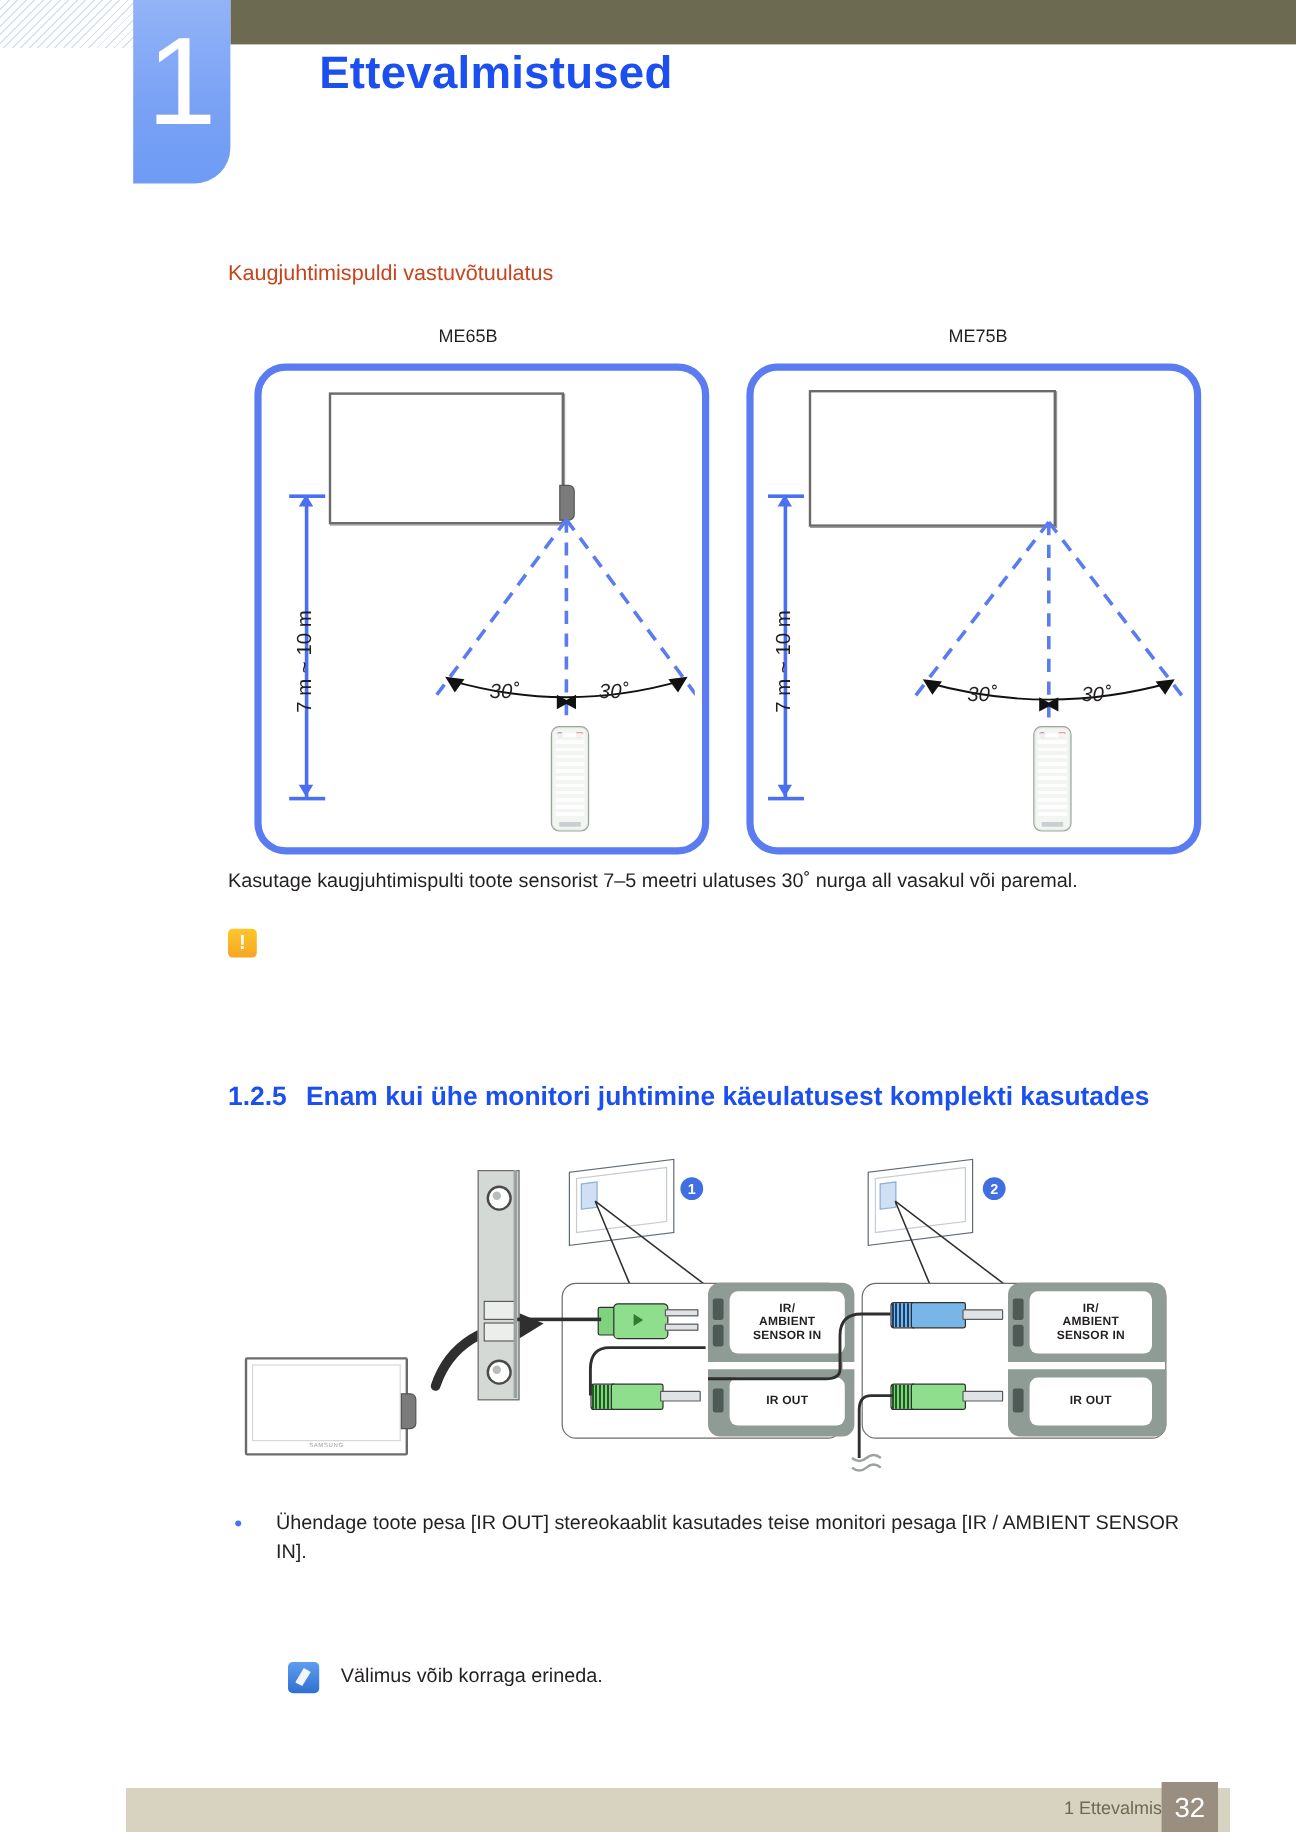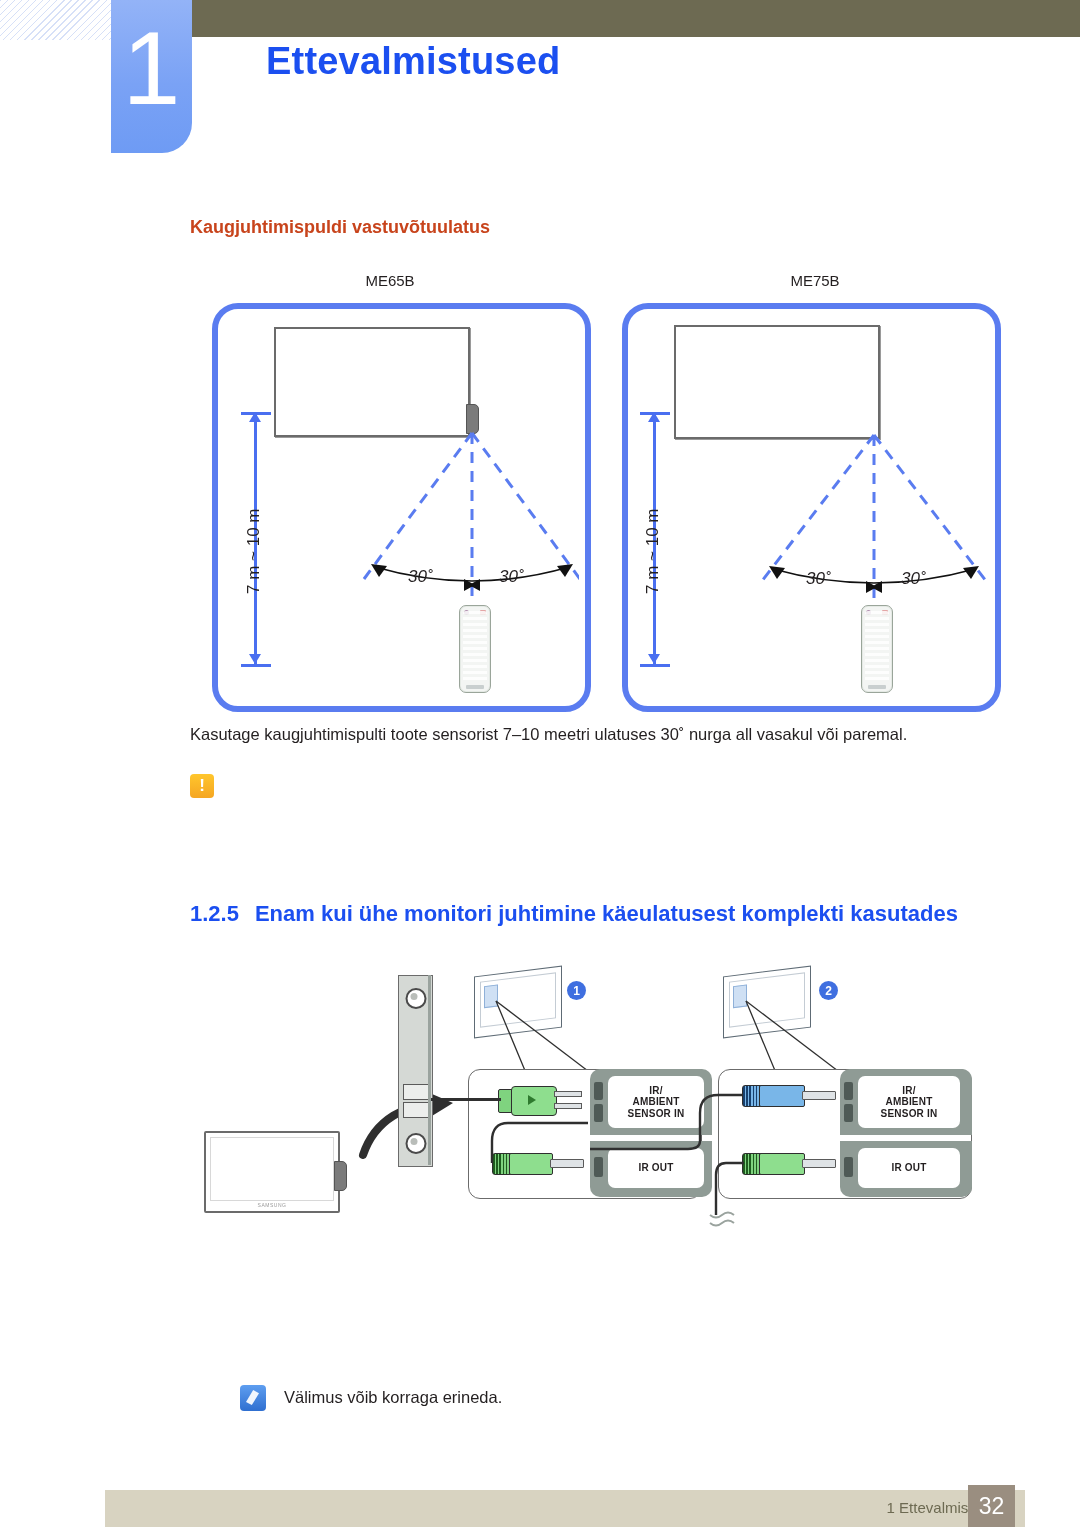--- a/index.html
+++ b/index.html
@@ -30,21 +30,21 @@
     display:flex;align-items:center;justify-content:center;
     padding-bottom:18px;box-sizing:border-box;
   }
   .chaptitle{
     position:absolute;left:222px;top:40px;
     font-size:38px;font-weight:700;color:#1b4ff0;letter-spacing:.2px;margin-left:44px;
   }
 
   .subhead{
     position:absolute;left:190px;top:217px;
-    font-size:18px;font-weight:700;color:#c8441c;
+    font-size:18px;font-weight:400;color:#c8441c;
   }
 
   .model-label{
     position:absolute;font-size:15px;color:#231f20;text-align:center;width:200px;
   }
   #model-a{left:290px;top:272px;}
   #model-b{left:715px;top:272px;}
 
   
   .diagram{
@@ -292,21 +292,21 @@
   <div class="deg" style="left:273px;top:260px;">30˚</div>
 
   <div class="remote" style="left:233px;top:296px;">
     <div class="dotred"></div>
     <div class="dotorng"></div>
     <div class="btns"></div>
     <div class="brand"></div>
   </div>
 </div>
 
-<div class="para" style="left:190px;top:722px;width:800px;">Kasutage kaugjuhtimispulti toote sensorist 7–10 meetri ulatuses 30˚ nurga all vasakul või paremal.</div>
+<div class="para" style="left:190px;top:722px;width:800px;">Kasutage kaugjuhtimispulti toote sensorist 7–5 meetri ulatuses 30˚ nurga all vasakul või paremal.</div>
 
 <div class="warnbox">
   <div class="warnicon">!</div>
   <div class="bullets">
   </div>
 </div>
 
 <div class="sec-heading">
   <span class="num">1.2.5</span><span>Enam kui ühe monitori juhtimine käeulatusest komplekti kasutades</span>
 </div>
@@ -420,20 +420,21 @@
   </svg>
 
   <svg width="80" height="90" style="position:absolute;left:512px;top:188px;">
     <path d="M42 10 L 24 10 Q 14 10 14 22 L 14 62" stroke="#2f2f2f" stroke-width="2.4" fill="none"></path>
     <path d="M8 62 q 6 5 12 0 q 6 -5 12 0" stroke="#9aa39e" stroke-width="2" fill="none"></path>
     <path d="M8 70 q 6 5 12 0 q 6 -5 12 0" stroke="#9aa39e" stroke-width="2" fill="none"></path>
   </svg>
 </div>
 
 <div class="botlist">
+  <div class="bullet">Ühendage toote pesa [IR OUT] stereokaablit kasutades teise monitori pesaga [IR / AMBIENT SENSOR IN].</div>
 </div>
 
 <div class="notebox">
   <div class="noteicon"></div>
   <div class="notetext">Välimus võib korraga erineda.</div>
 </div>
 
 <div class="footerbar"></div>
 <div class="footertext">1 Ettevalmistused</div>
 <div class="pagebox">32</div>

